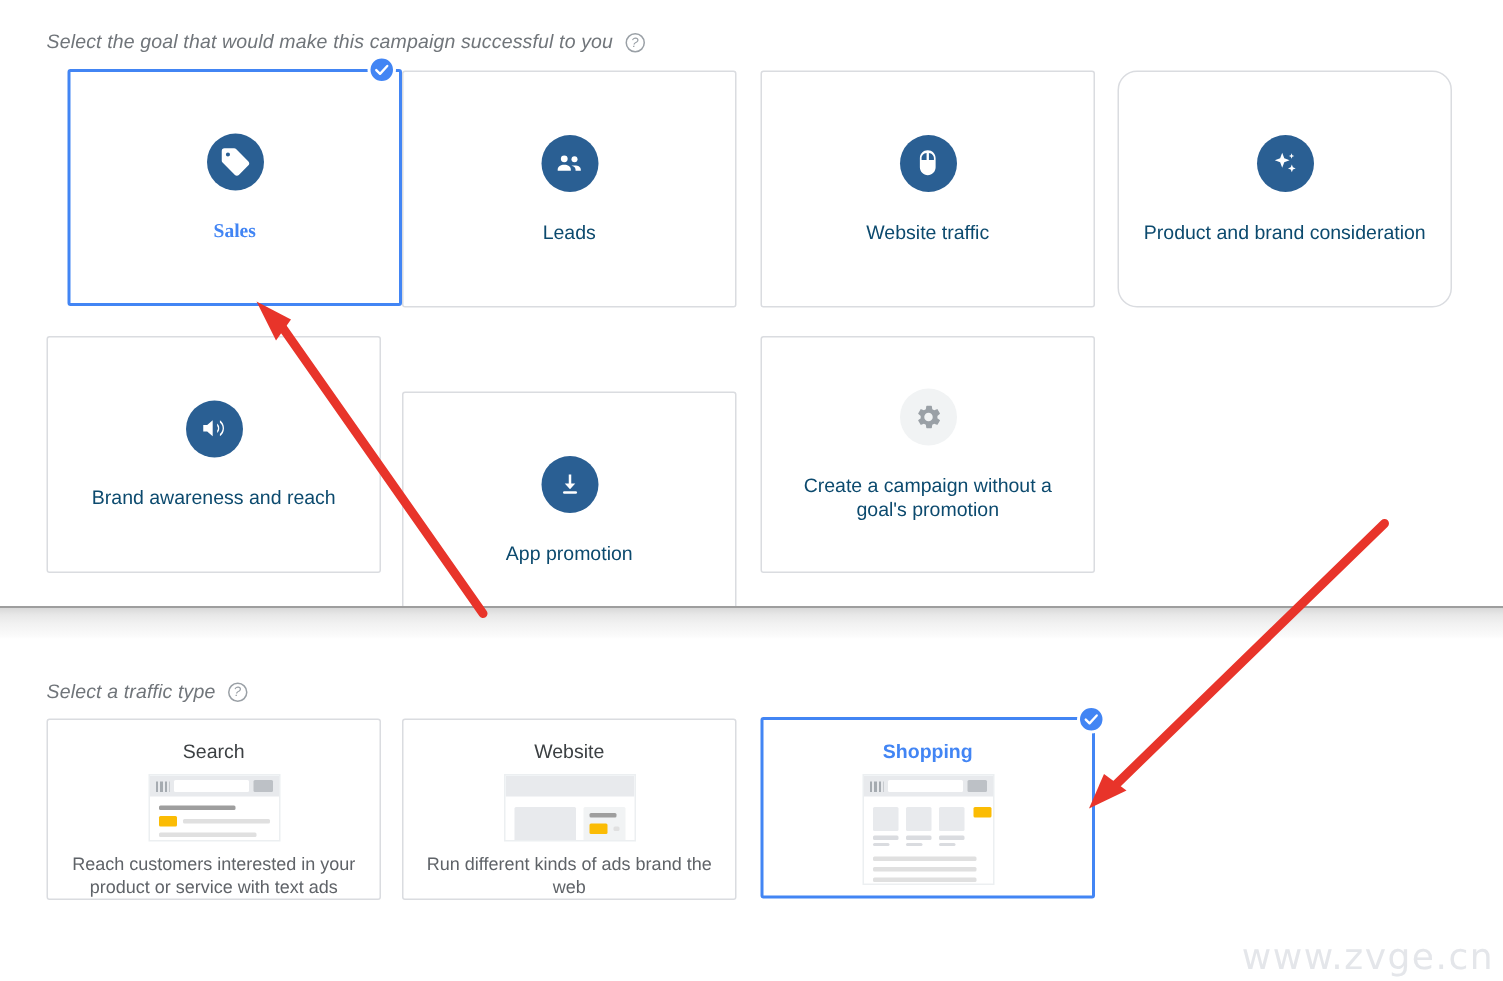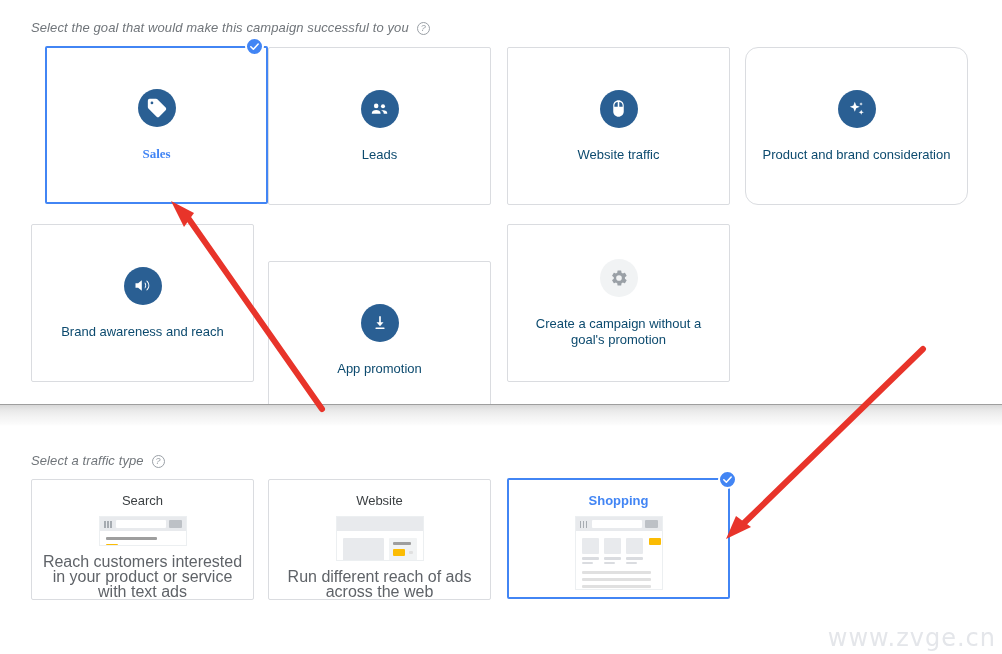--- a/index.html
+++ b/index.html
@@ -140,21 +140,21 @@
     color: #3c4043;
     text-align: center;
     margin-bottom: 8px;
   }
   .type-card.selected .type-title {
     color: #4285f4;
     font-weight: bold;
   }
 
   .type-desc {
-    font-size: 16px;
+    font-size: 12px;
     color: #5f6368;
     text-align: center;
     line-height: 15px;
     max-width: 200px;
     margin-top: 8px;
   }
 
   
   .mock {
     width: 88px;
@@ -378,21 +378,21 @@
           <div class="line"></div>
         </div>
         <div class="line" style="width:92%;"></div>
       </div>
     </div>
     <div class="mock-body" style="padding-top:5px;">
       <div class="line w50"></div>
       <div class="line w50"></div>
     </div>
   </div>
-  <div class="type-desc">Run different reach of ads across the web</div>
+  <div class="type-desc">Run different kinds of ads brand the web</div>
 </div>
 
 <div class="type-card selected" style="left:507px; top:478px;">
   <div class="type-title">Shopping</div>
   <div class="mock">
     <div class="mock-bar">
       <div class="mock-logo"></div>
       <div class="mock-search"></div>
       <div class="mock-btn"></div>
     </div>

